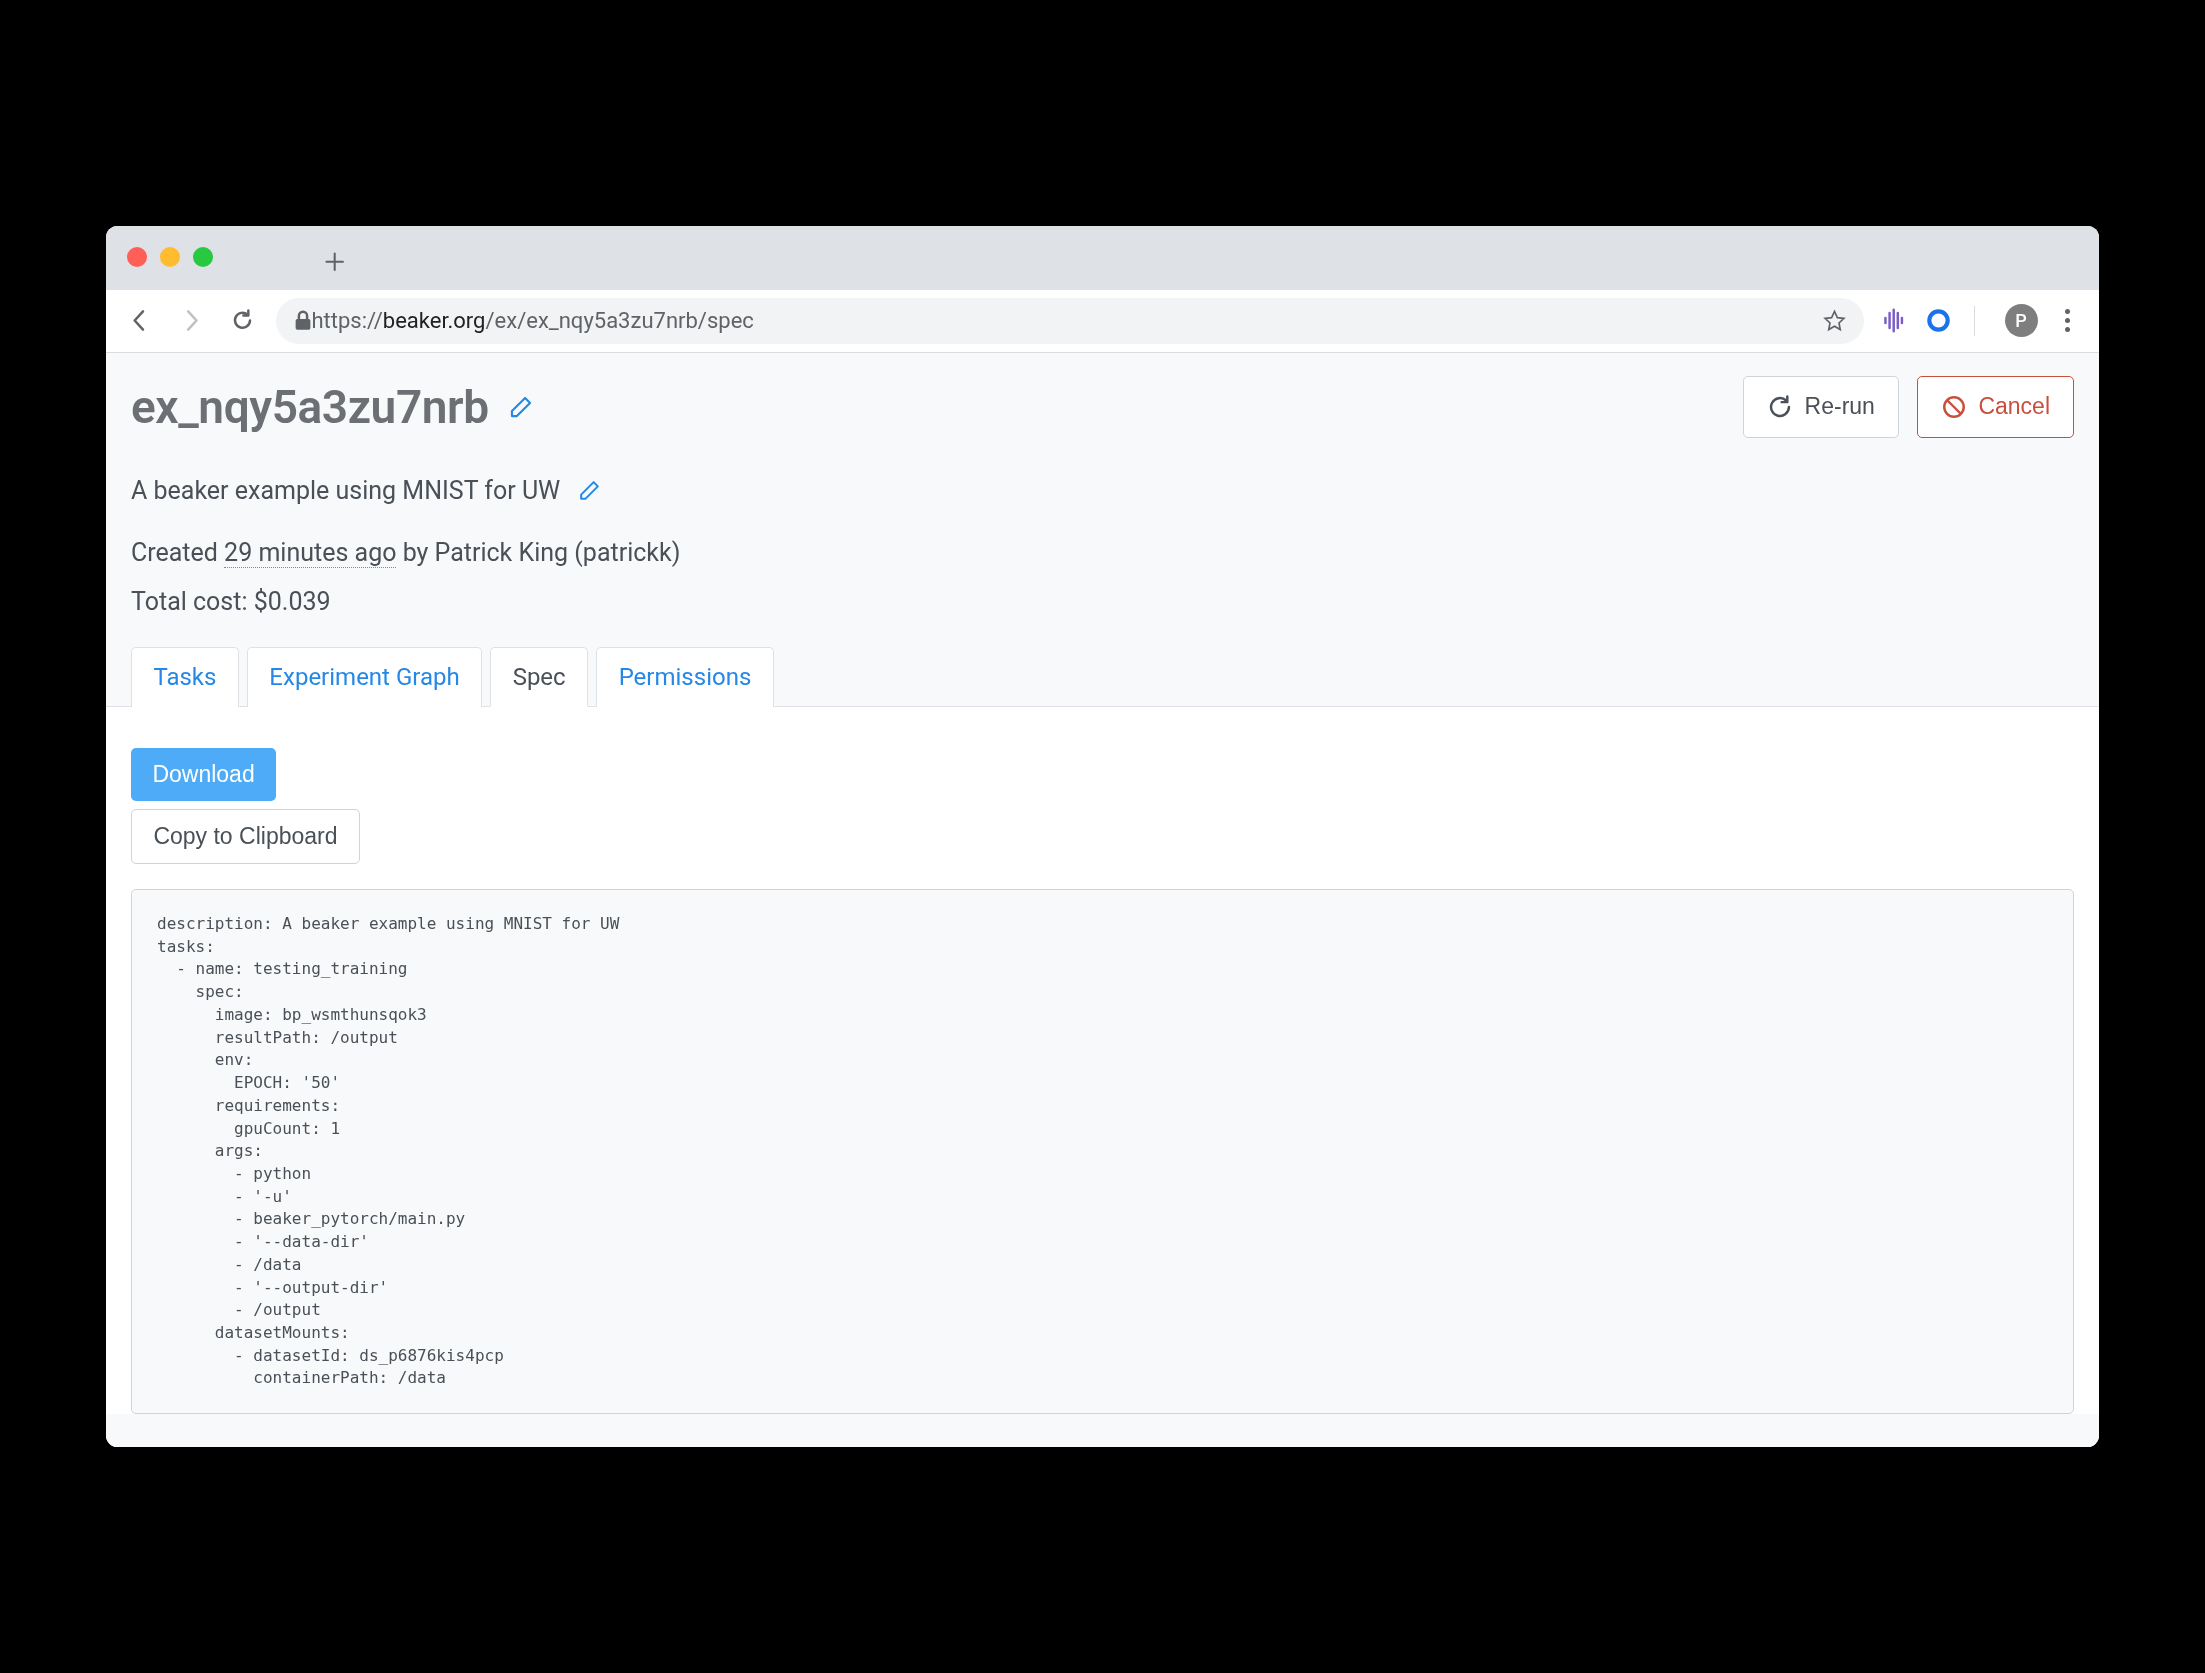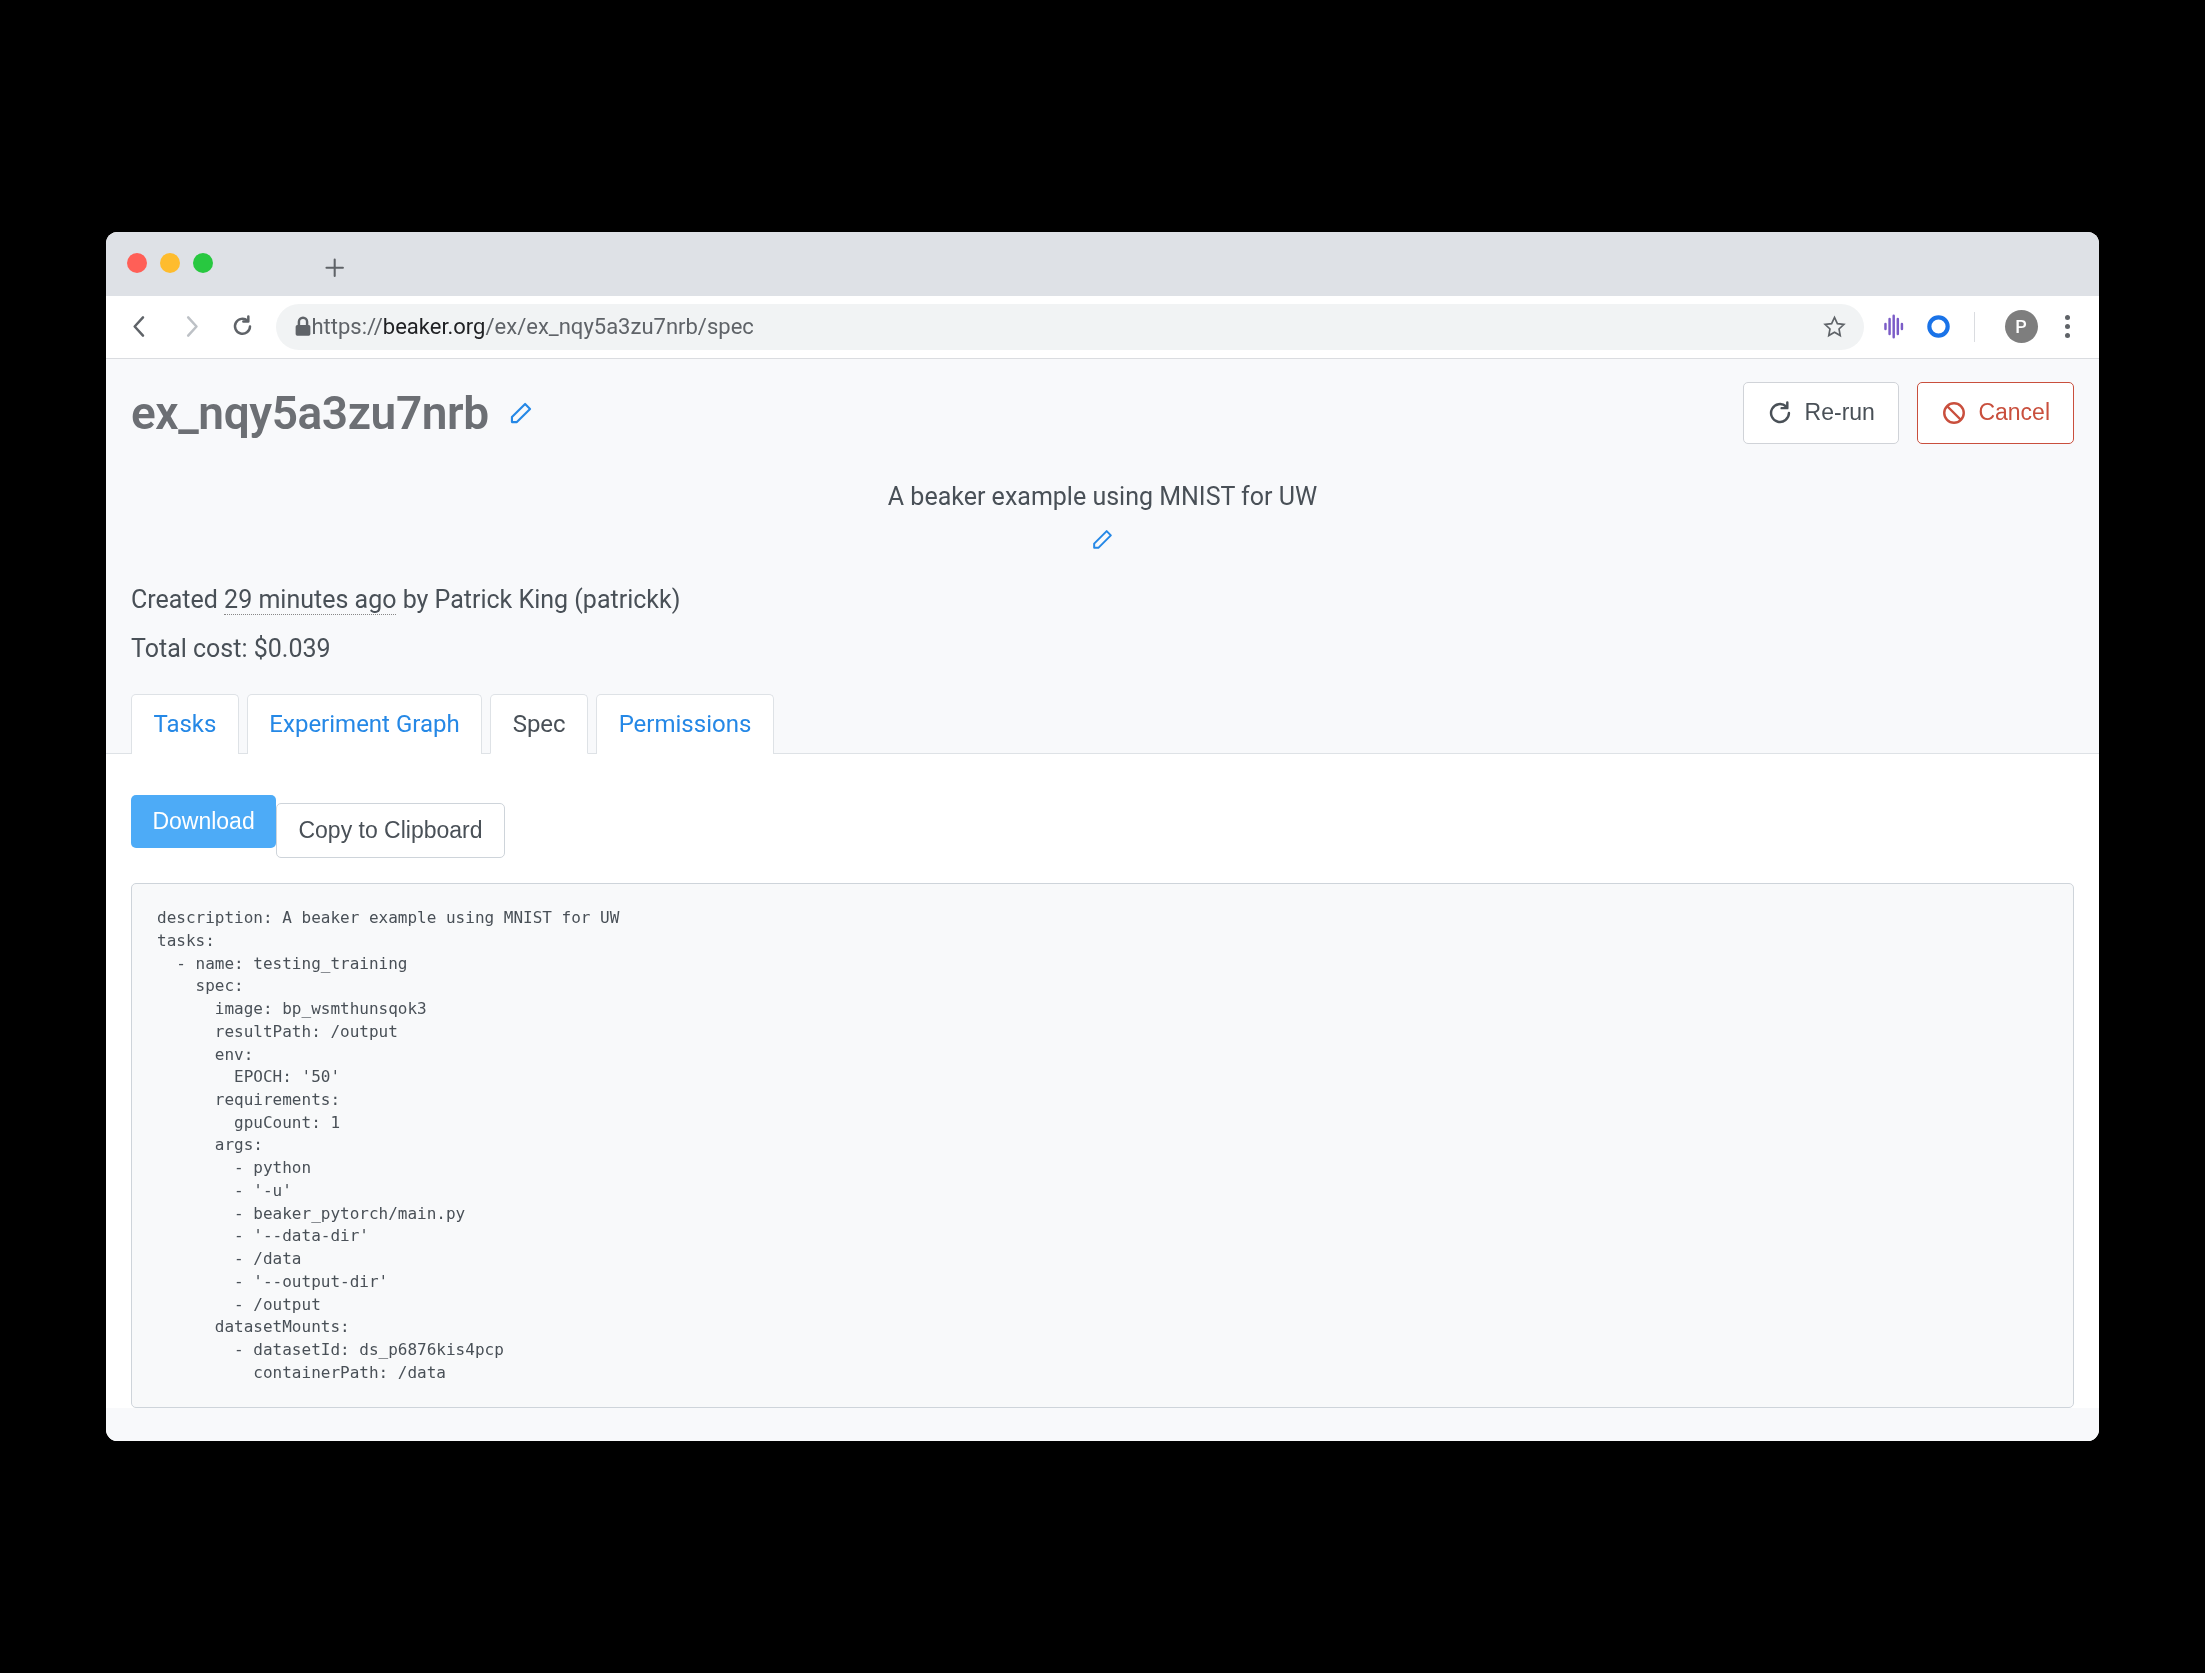--- a/index.html
+++ b/index.html
@@ -159,21 +159,21 @@
     font-size: 23px;
     color: #495057;
     cursor:pointer;
   }
   .btn.cancel {
     color: #c94f3d;
     border-color: #c94f3d;
   }
   .desc-row {
     display:flex; align-items:center; gap: 16.5px;
-    font-size: 25px; color:#495057; margin-bottom: 33px; flex-direction: column;
+    font-size: 25px; color:#495057; margin-bottom: 33px;
   }
   .meta-line {
     font-size: 25px; color:#495057; margin-bottom: 20px;
   }
   .meta-line .ago { border-bottom: 0.8px dotted #888; }
   .cost-line { font-size: 25px; color:#495057; margin-bottom: 31px; }
 
   .tabs-nav {
     display:flex;
     gap: 8.2px;
@@ -219,21 +219,21 @@
   .btn-copy {
     background:#fff;
     border:0.8px solid #ced4da;
     color:#495057;
     padding: 13px 21.4px;
     font-size: 23px;
     border-radius: 5px;
     margin-top: 8.2px;
     cursor:pointer;
   }
-  .btncol { display:flex;flex-direction:row;align-items:flex-start;gap:0; }
+  .btncol { display:flex;flex-direction:column;align-items:flex-start;gap:0; }
   .codeblock {
     margin-top: 25px;
     border: 0.8px solid #ced4da;
     border-radius: 5px;
     background:#f8f9fa;
     padding: 23px 25px;
     font-family: ui-monospace, SFMono-Regular, "SF Mono", Menlo, Consolas, monospace;
     font-size: 16px;
     line-height: 1.42;
     color: #495057;

